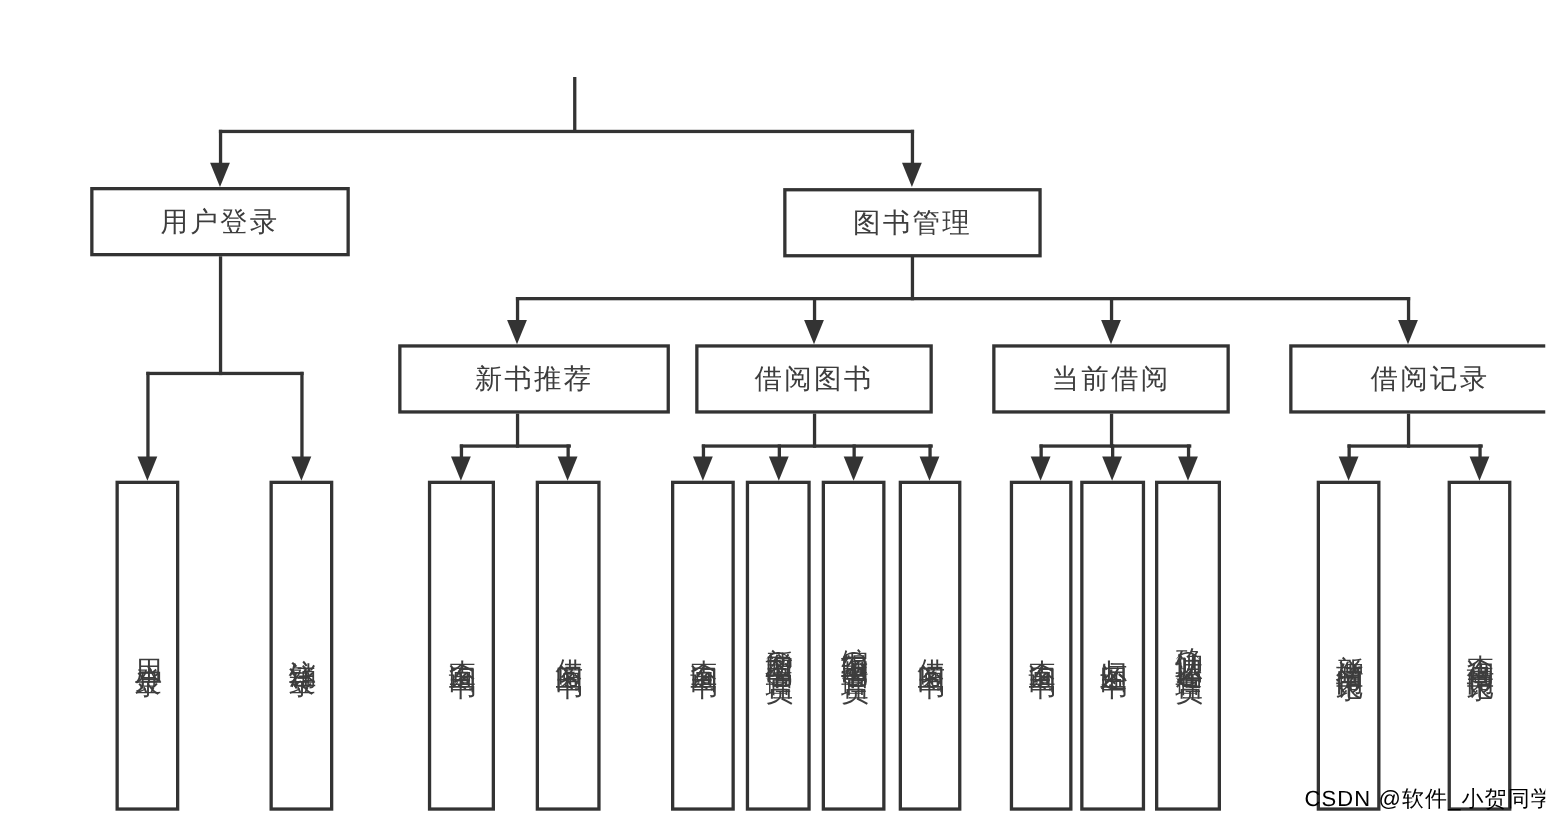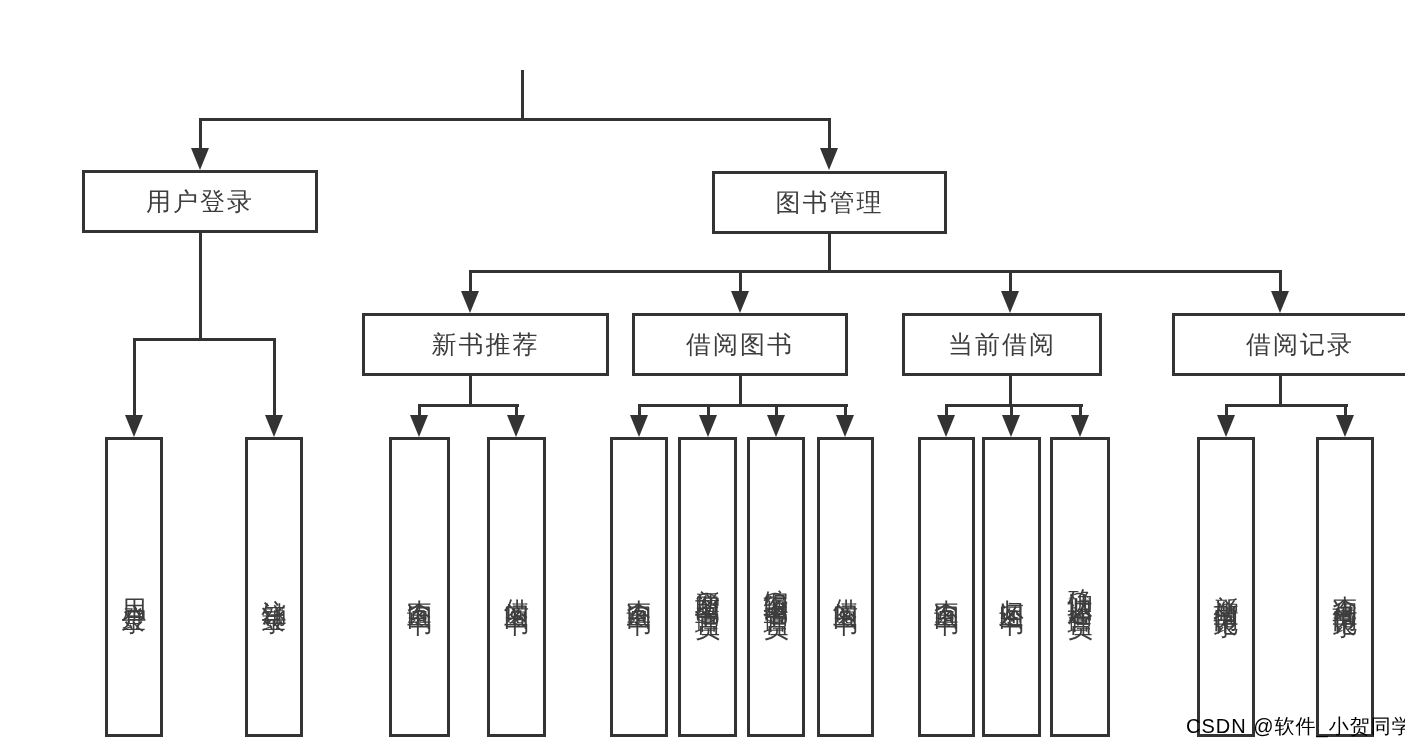--- a/index.html
+++ b/index.html
@@ -34,21 +34,21 @@
 <body>
 
 <div class="stage">
 
 
   <div class="box hbox" style="left:82px;top:170px;width:236px;height:63px">用户登录</div>
   <div class="box hbox" style="left:712px;top:171px;width:235px;height:63px">图书管理</div>
 
   <div class="box hbox" style="left:362px;top:313px;width:247px;height:63px">新书推荐</div>
   <div class="box hbox" style="left:632px;top:313px;width:216px;height:63px">借阅图书</div>
-  <div class="box hbox" style="left:902px;top:313px;width:200px;height:63px">当前借阅</div>
+  <div class="box hbox" style="left:902px;top:313px;width:216px;height:63px">当前借阅</div>
   <div class="box hbox" style="left:1172px;top:313px;width:256px;height:63px">借阅记录</div>
 
   <div class="box vbox" style="left:105px;top:437px;width:58px;height:300px">用户登录</div>
   <div class="box vbox" style="left:245px;top:437px;width:58px;height:300px">注销登录</div>
 
   <div class="box vbox" style="left:389px;top:437px;width:61px;height:300px">查询图书</div>
   <div class="box vbox" style="left:487px;top:437px;width:59px;height:300px">借阅图书</div>
 
   <div class="box vbox" style="left:610px;top:437px;width:58px;height:300px">查询图书</div>
   <div class="box vbox" style="left:678px;top:437px;width:59px;height:300px">新增图书（管理员）</div>

